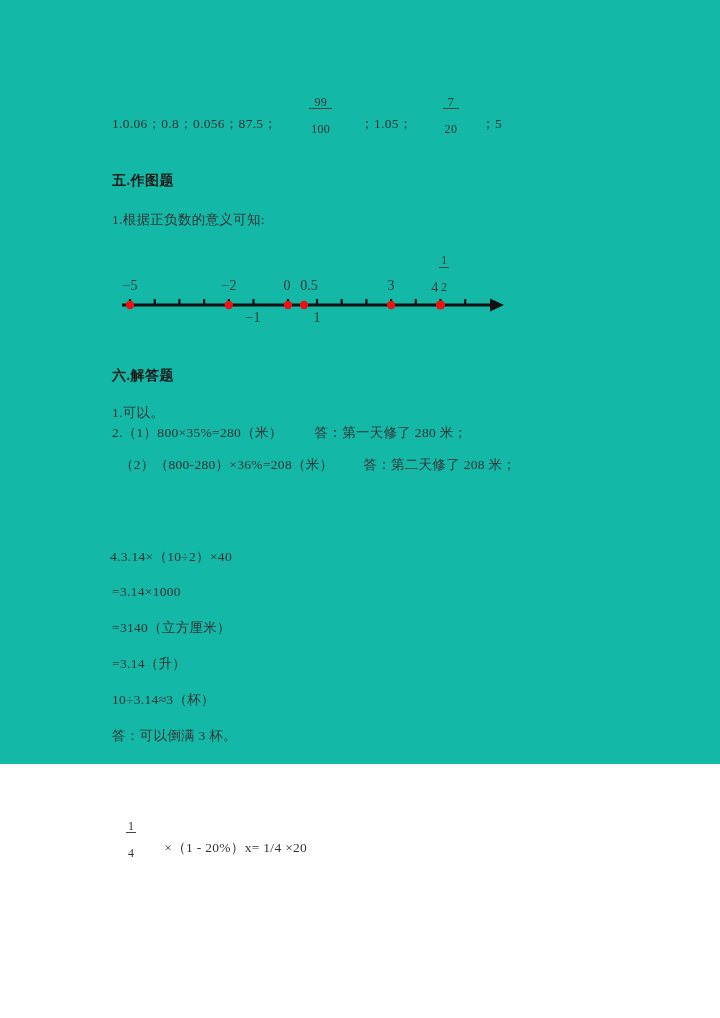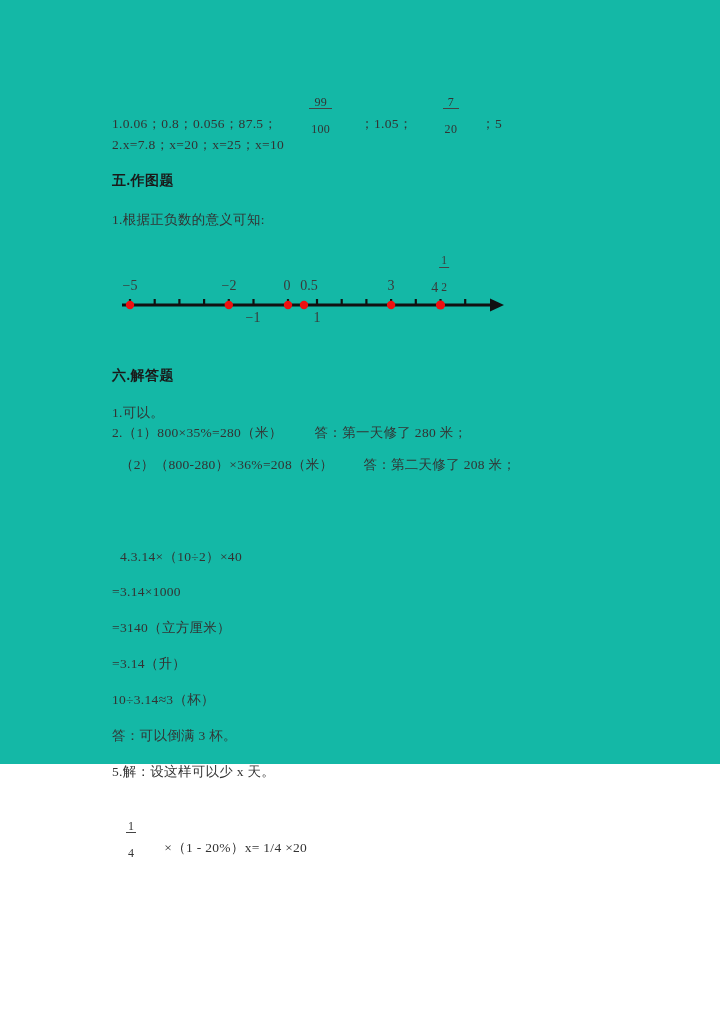--- a/index.html
+++ b/index.html
@@ -87,21 +87,20 @@
 </style>
 </head>
 <body>
 
 <div class="page">
 
   <div class="line" style="left:112px; top:96px;">
     <span>1.0.06；0.8；0.056；87.5；</span><span class="gap" style="width:30px;"></span><span class="frac"><span class="num">99</span><span class="den">100</span></span><span class="gap" style="width:26px;"></span><span>；1.05；</span><span class="gap" style="width:28px;"></span><span class="frac"><span class="num">7</span><span class="den">20</span></span><span class="gap" style="width:20px;"></span><span>；5</span>
   </div>
 
-  <div class="line" style="left:112px; top:136px;">2.x=7.8；x=20；x=25；x=10</div>
 
   <div class="heading" style="left:112px; top:172px;">五.作图题</div>
   <div class="line" style="left:112px; top:211px;">1.根据正负数的意义可知:</div>
 
   <div id="numberline">
     <svg width="410" height="78" viewBox="0 0 410 78">
 
       <line x1="14" y1="53" x2="384" y2="53" stroke="#111111" stroke-width="3"></line>
 
       <polygon points="382,46.5 396,53 382,59.5" fill="#111111"></polygon>
@@ -153,25 +152,24 @@
   <div class="line" style="left:112px; top:424px;">
     <span>2.（1）800×35%=280（米）</span><span class="gap" style="width:32px;"></span><span>答：第一天修了 280 米；</span>
   </div>
 
   <div class="line" style="left:120px; top:456px;">
     <span>（2）（800-280）×36%=208（米）</span><span class="gap" style="width:30px;"></span><span>答：第二天修了 208 米；</span>
   </div>
 
 
 
-  <div class="line" style="left:120px; top:548px;">4.3.14×（10÷2）×40</div>
+  <div class="line" style="left:110px; top:548px;">4.3.14×（10÷2）×40</div>
   <div class="line" style="left:112px; top:583px;">=3.14×1000</div>
   <div class="line" style="left:112px; top:619px;text-align:center;">=3140（立方厘米）</div>
   <div class="line" style="left:112px; top:655px;">=3.14（升）</div>
   <div class="line" style="left:112px; top:691px;">10÷3.14≈3（杯）</div>
   <div class="line" style="left:112px; top:727px;">答：可以倒满 3 杯。</div>
-  <div class="line" style="left:112px; top:763px;">5.解：设这样可以少 x 天。</div>
 
   <div class="line" style="left:112px; top:820px;">
     <span class="gap" style="width:12px;"></span><span class="frac"><span class="num">1</span><span class="den">4</span></span><span class="gap" style="width:26px;"></span><span>×（1 - 20%）x=  1/4  ×20</span>
   </div>
 
 </div>
 
 </body></html>

